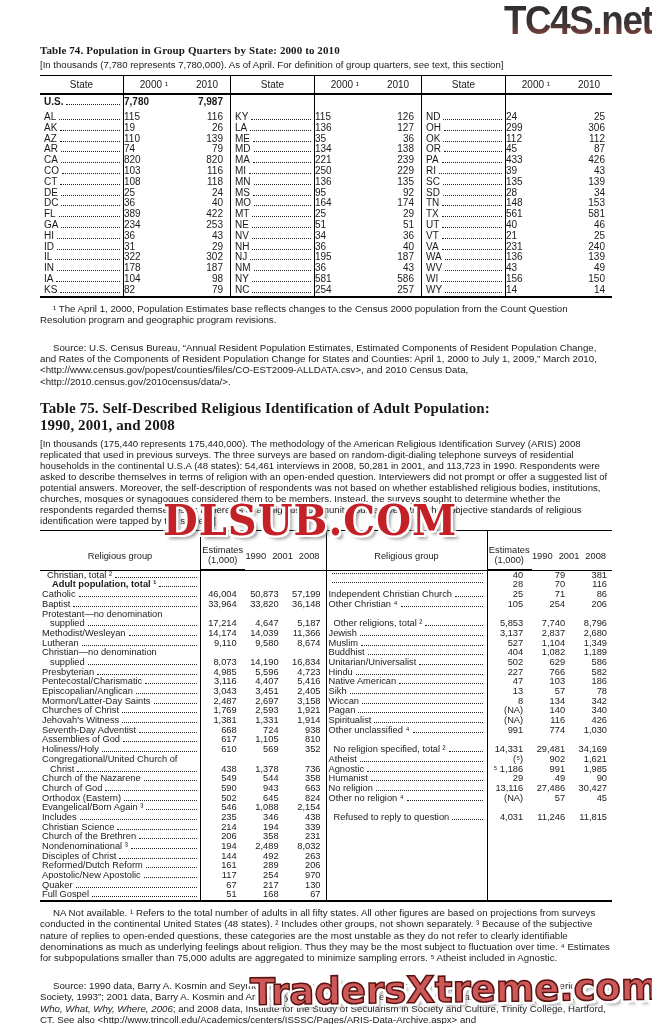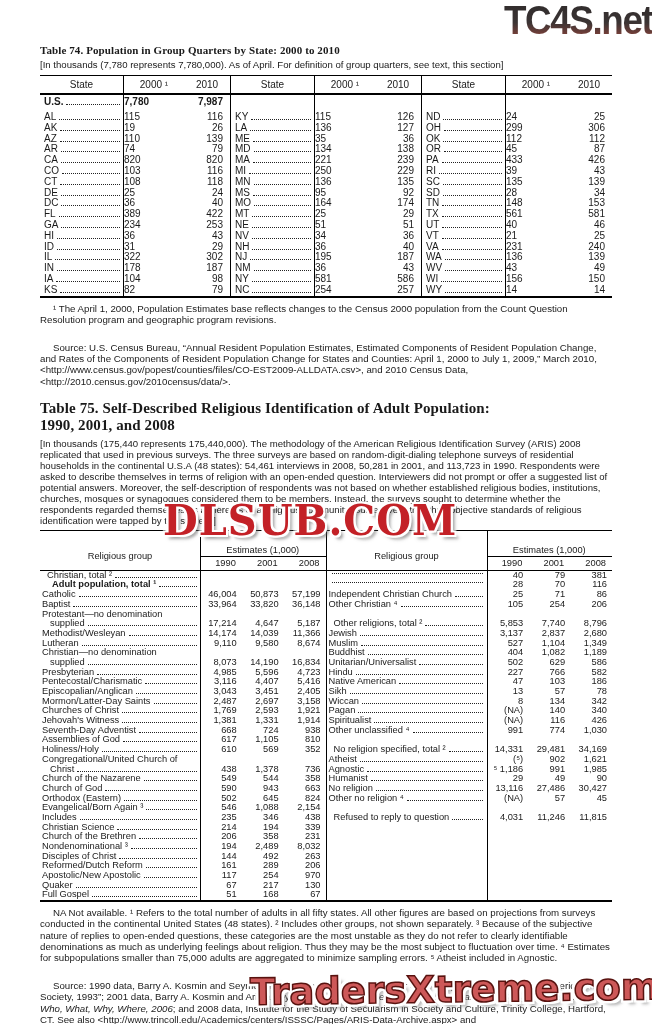--- a/index.html
+++ b/index.html
@@ -31,21 +31,21 @@
   .t74c-v2{flex:1;box-sizing:border-box;text-align:right;padding-right:7px;}
   .t74h .t74c-v1,.t74h .t74c-v2{text-align:center;padding-right:0;}
   .b{font-weight:700;}
 
   
   .t75{margin-top:4px;display:flex;border-top:1px solid #000;border-bottom:2px solid #000;font-size:9.3px;align-items:stretch;}
   .half{flex:1;min-width:0;position:relative;}
   .vline{position:absolute;left:160px;top:0;bottom:0;width:1px;background:#000;}
   .t75h{display:flex;height:27px;border-bottom:1.5px solid #000;margin-top:12px;}
   .t75h-label{width:160px;box-sizing:border-box;display:flex;align-items:center;justify-content:center;}
-  .t75h-right{flex:1;display:flex;flex-direction:column;}
+  .t75h-right{flex:1;display:flex;flex-direction:row;}
   .est{text-align:center;border-bottom:1px solid #000;padding:2px 0 1px;}
   .years{display:flex;flex:1;align-items:center;}
   .yr{flex:1;text-align:right;padding-right:6px;}
   .t75body .r{display:flex;height:9.7px;white-space:nowrap;}
   .t75body .r > div{line-height:9.7px;}
   .lblArea{width:160px;box-sizing:border-box;padding-left:2px;display:flex;align-items:baseline;overflow:hidden;}
   .rv{width:42px;box-sizing:border-box;text-align:right;padding-right:5px;}
   .sp{height:9px;}
   .r.b .lblArea{padding-left:12px;}
   .r.ind .lblArea{padding-left:7px;}

